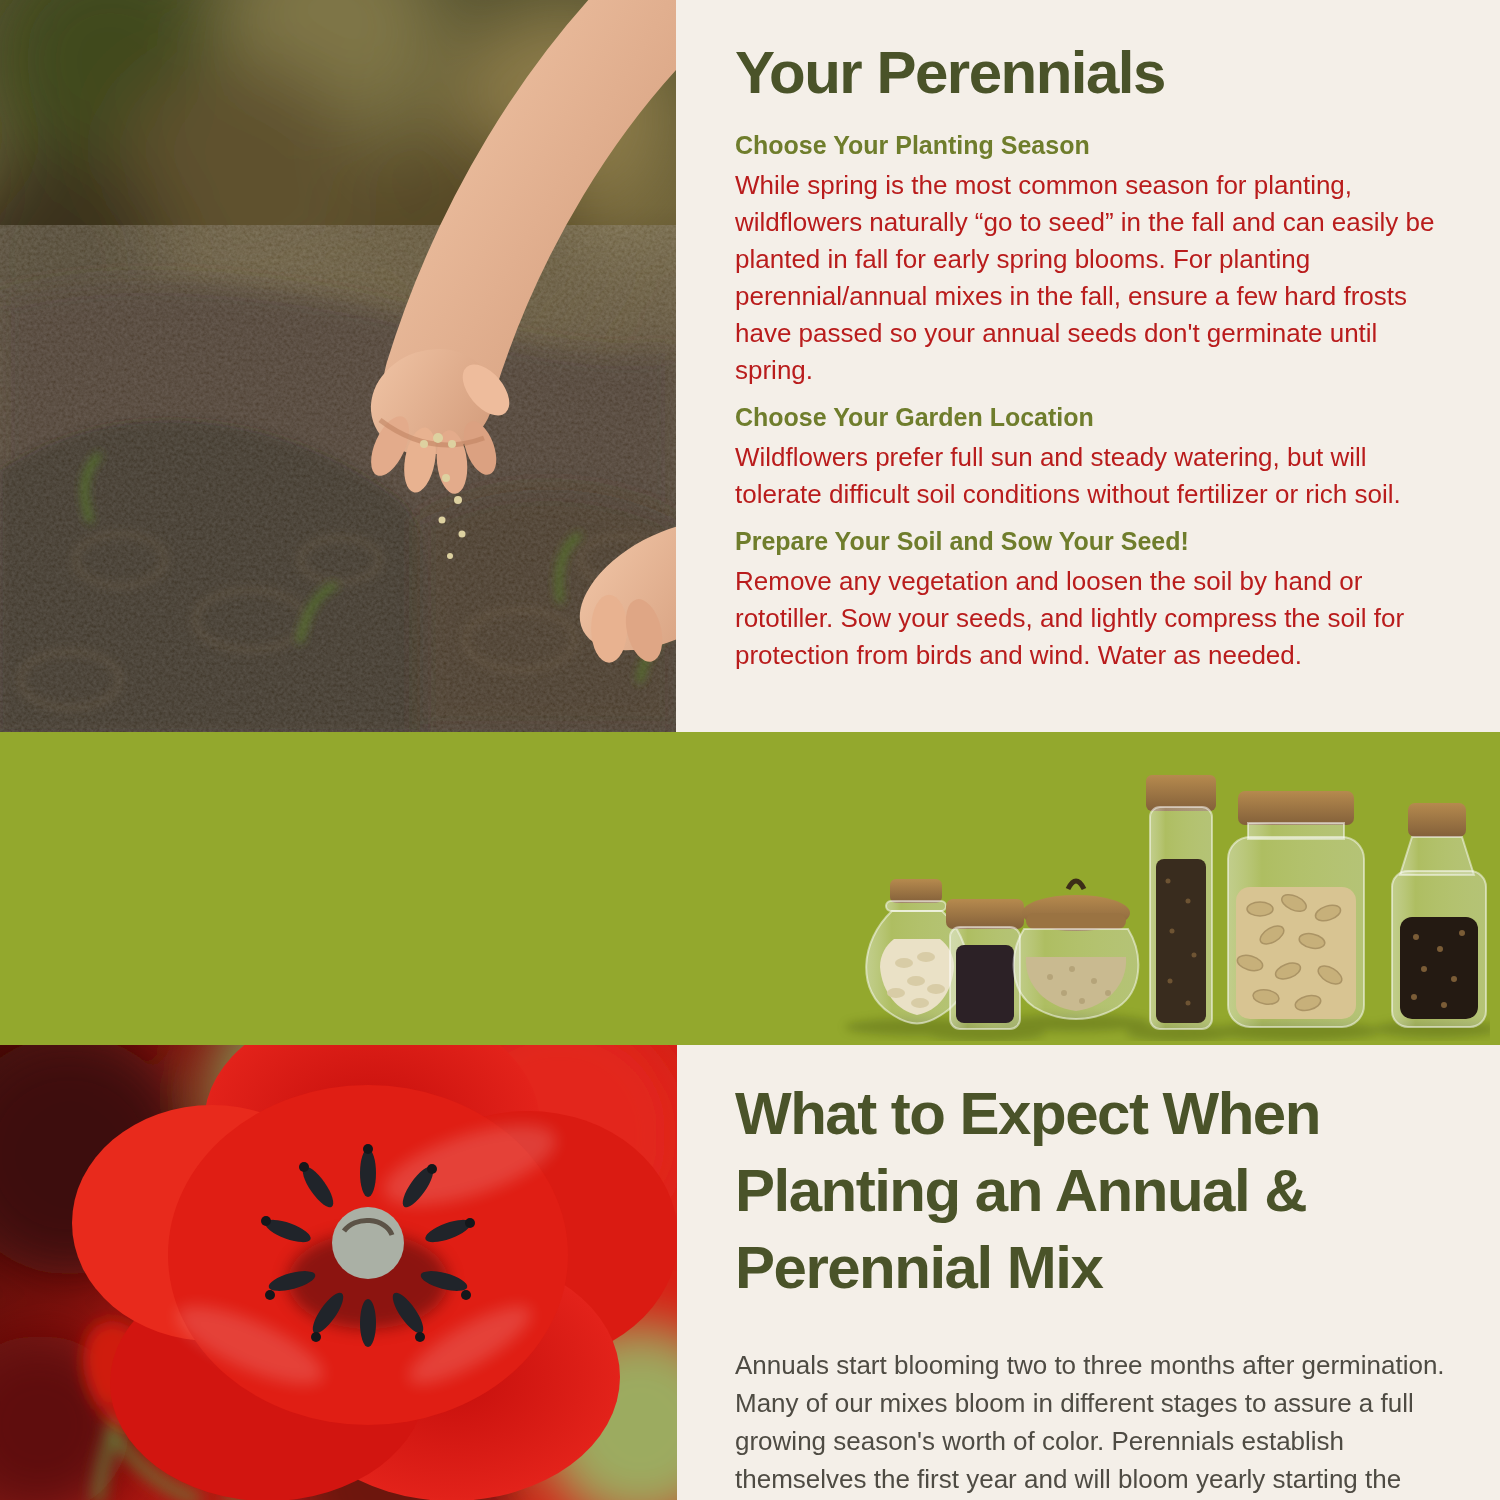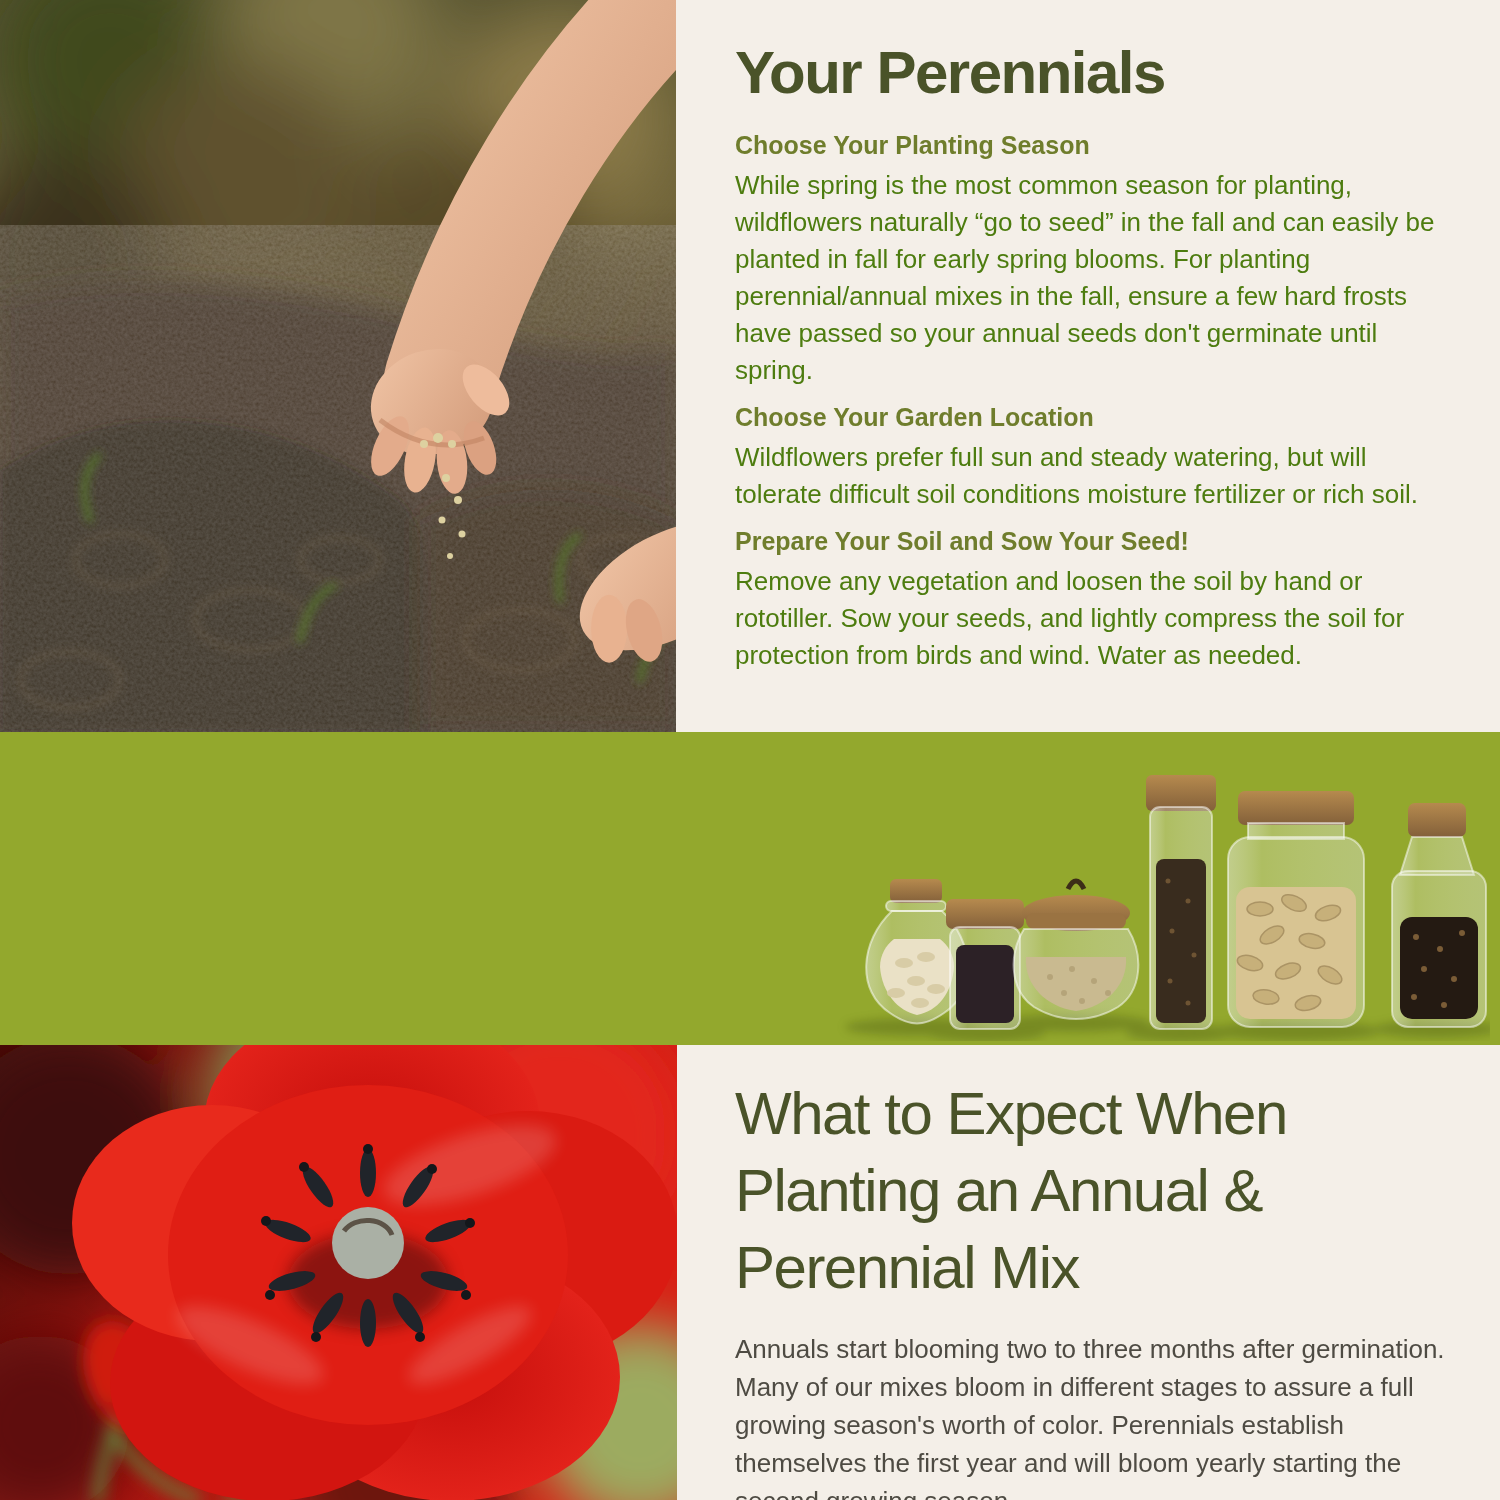--- a/index.html
+++ b/index.html
@@ -8,34 +8,34 @@
   .page{position:relative;width:1500px;height:1500px;overflow:hidden;background:#f4efe8;}
 
   
   .top{position:absolute;left:0;top:0;width:1500px;height:732px;background:#f4efe8;}
   .photo-planting{position:absolute;left:0;top:0;width:676px;height:732px;overflow:hidden;}
   .top-panel{position:absolute;left:676px;top:0;right:0;bottom:0;padding:34px 55px 0 59px;box-sizing:border-box;}
 
   .main-heading{margin:0 0 18px 0;color:#4a5329;font-weight:bold;font-size:60px;line-height:77px;letter-spacing:-1.5px;}
   .main-heading span{display:block;}
   .sub-title{margin:12px 0 6px 0;color:#6f7d2c;font-weight:bold;font-size:25px;line-height:32px;}
-  .body-text{margin:0;color:#4d7c0f;font-size:26px;line-height:37px;}
+  .body-text{margin:0;color:#b91c1c;font-size:26px;line-height:37px;}
 
   
   .band{position:absolute;left:0;top:732px;width:1500px;height:313px;background:#93a82d;}
   .band-text{position:absolute;left:95px;top:58px;width:712px;}
   .band-heading{margin:0 0 30px 0;color:#f7f3ea;font-weight:bold;font-size:64px;line-height:72px;letter-spacing:-1px;}
   .band-body{margin:0;color:#f7f3ea;font-size:26px;line-height:43px;}
   .jars{position:absolute;right:10px;bottom:4px;width:670px;height:300px;}
 
   
   .bottom{position:absolute;left:0;top:1045px;width:1500px;height:455px;background:#f4efe8;}
   .photo-poppy{position:absolute;left:0;top:0;width:677px;height:455px;overflow:hidden;}
   .bottom-panel{position:absolute;left:677px;top:0;right:0;bottom:0;padding:30px 52px 0 58px;box-sizing:border-box;}
-  .bottom-heading{margin:0 0 24px 0;color:#4a5329;font-weight:normal;font-size:60px;line-height:77px;letter-spacing:-1.5px;}
+  .bottom-heading{margin:0 0 40px 0;color:#4a5329;font-weight:bold;font-size:60px;line-height:77px;letter-spacing:-1.5px;}
   .bottom-heading span{display:block;}
   .bottom-body{margin:0;color:#4e4b43;font-size:26px;line-height:38px;}
 
   svg{display:block;}
 </style>
 </head>
 <body>
 
 <div class="page">
 
@@ -136,21 +136,21 @@
 
     <div class="top-panel">
       <h1 class="main-heading">
         <span>Your Perennials</span>
       </h1>
 
       <h3 class="sub-title">Choose Your Planting Season</h3>
       <p class="body-text">While spring is the most common season for planting, wildflowers naturally “go to seed” in the fall and can easily be planted in fall for early spring blooms. For planting perennial/annual mixes in the fall, ensure a few hard frosts have passed so your annual seeds don't germinate until spring.</p>
 
       <h3 class="sub-title">Choose Your Garden Location</h3>
-      <p class="body-text">Wildflowers prefer full sun and steady watering, but will tolerate difficult soil conditions moisture fertilizer or rich soil.</p>
+      <p class="body-text">Wildflowers prefer full sun and steady watering, but will tolerate difficult soil conditions without fertilizer or rich soil.</p>
 
       <h3 class="sub-title">Prepare Your Soil and Sow Your Seed!</h3>
       <p class="body-text">Remove any vegetation and loosen the soil by hand or rototiller. Sow your seeds, and lightly compress the soil for protection from birds and wind. Water as needed.</p>
     </div>
   </section>
 
   <section class="band">
 
     <div class="jars">
       <svg viewBox="0 0 670 300" width="670" height="300" preserveAspectRatio="none">

